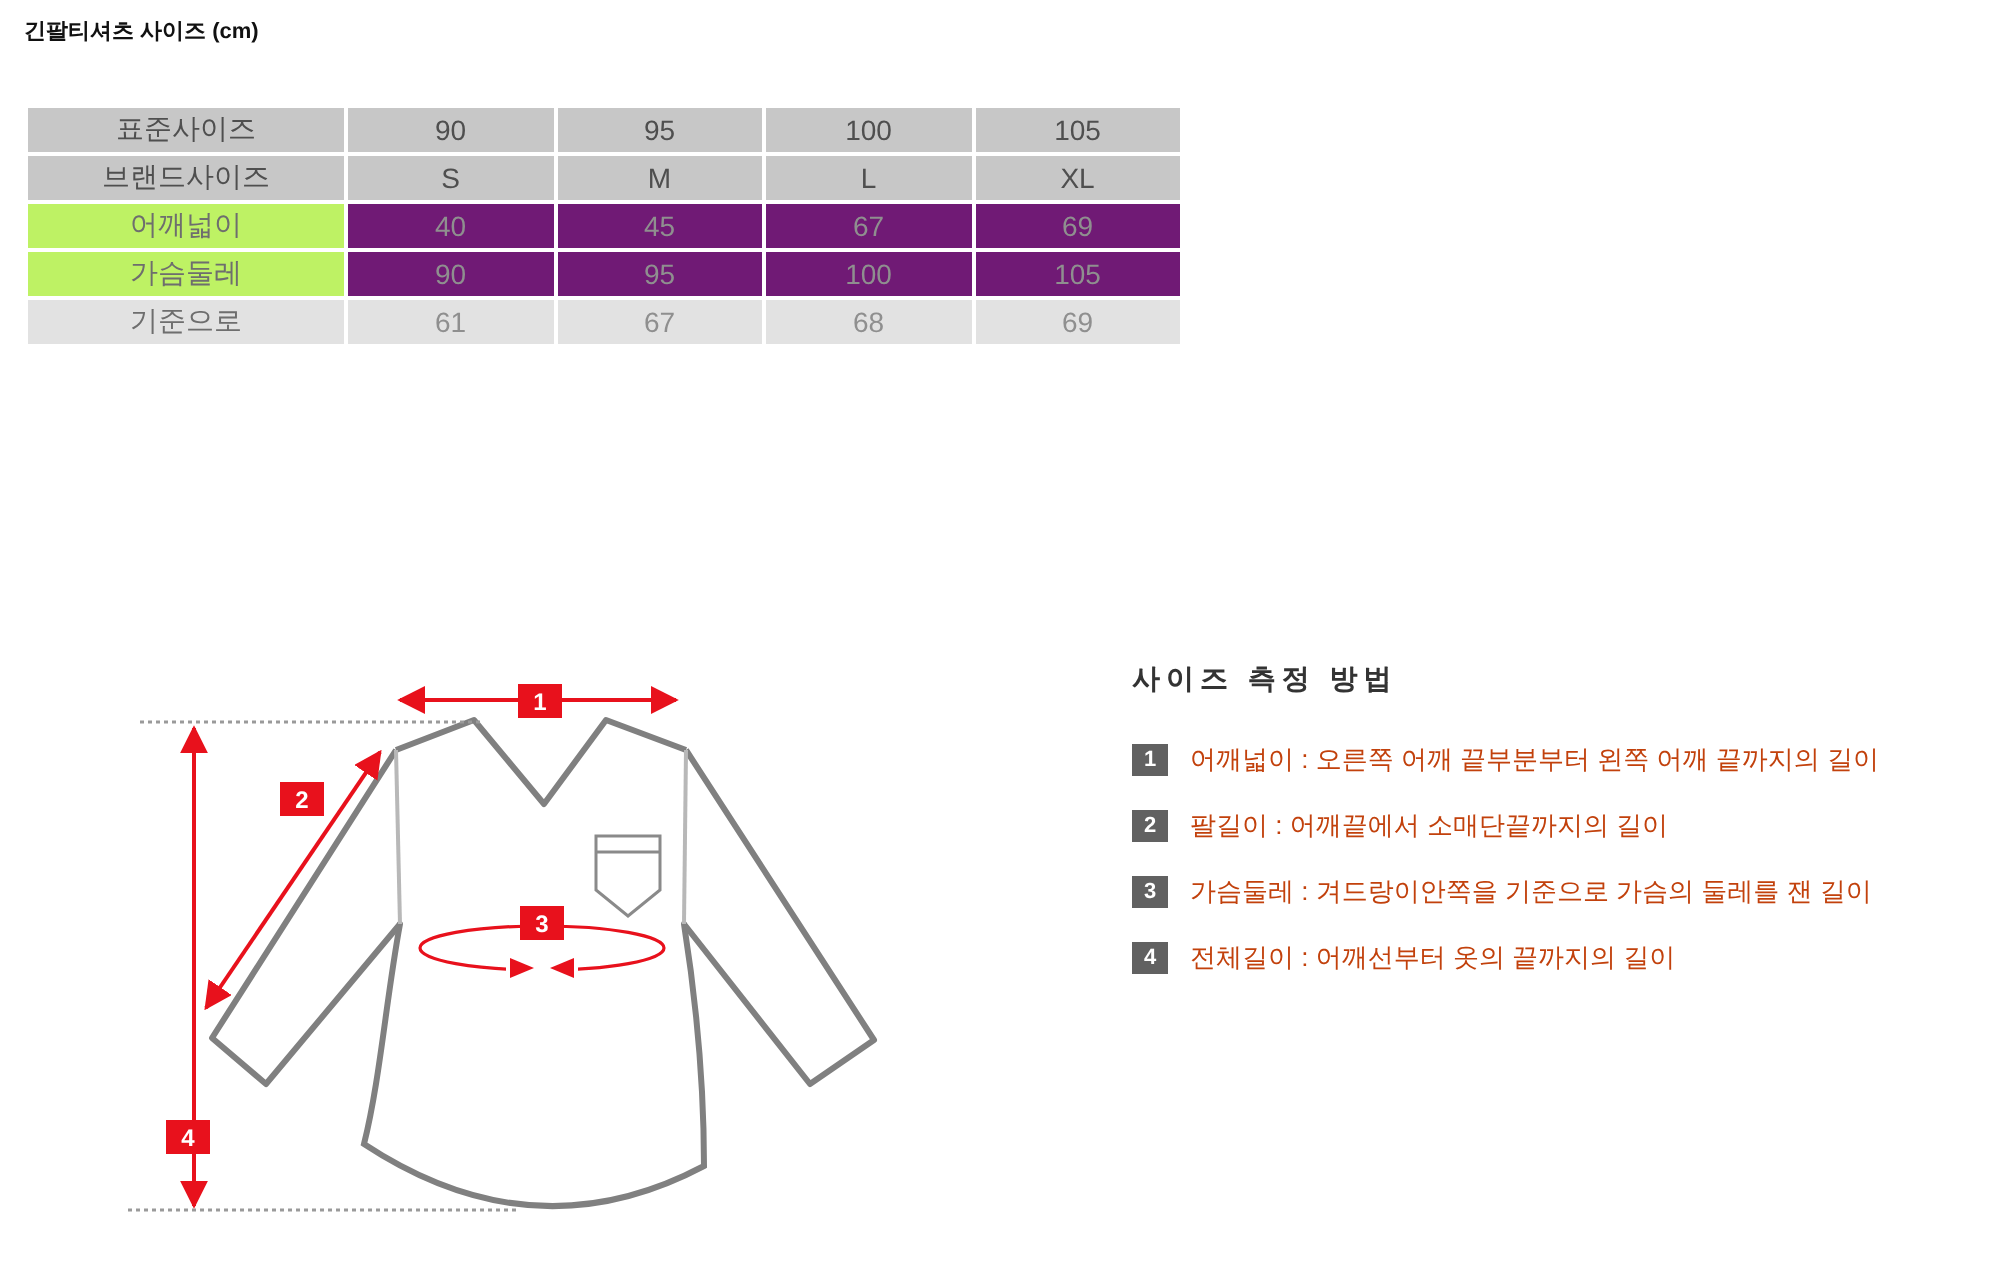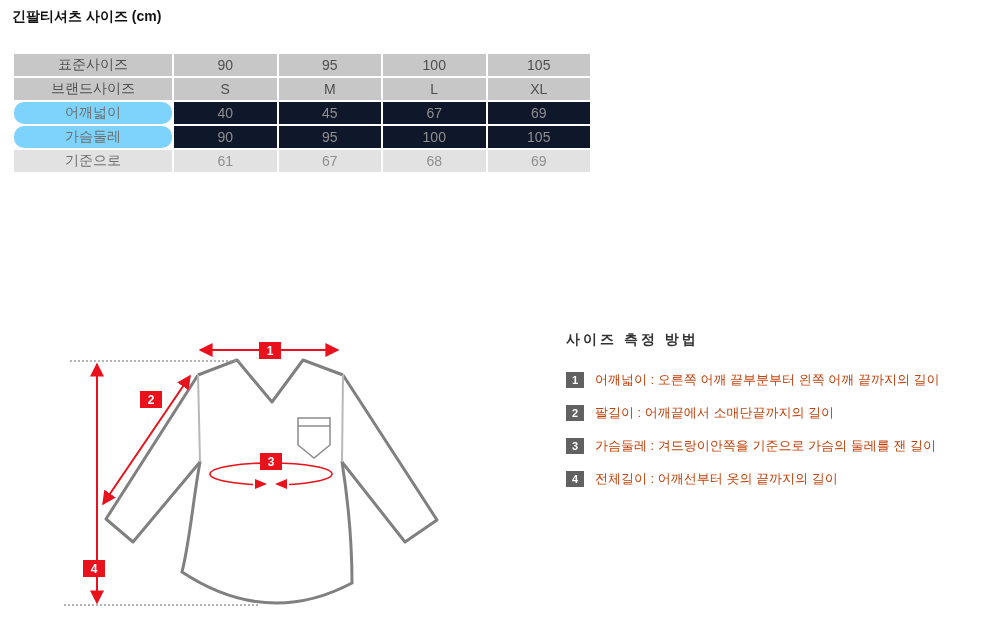--- a/index.html
+++ b/index.html
@@ -1,25 +1,25 @@
 <!DOCTYPE html>
 <html><head>
 <meta charset="utf-8">
 <style>
   html,body{margin:0;padding:0;background:#fff;}
   .canvas{position:relative;width:998px;height:631px;background:#fff;overflow:hidden;
           font-family:"Liberation Sans","DejaVu Sans",sans-serif;}
-  .page-title{position:absolute;left:12px;top:8px;font-size:14px;font-weight:bold;color:#111;}
+  .page-title{position:absolute;left:12px;top:8px;font-size:11px;font-weight:bold;color:#111;}
   table.size-table{position:absolute;left:12px;top:52px;width:580px;table-layout:fixed;
           border-collapse:separate;border-spacing:2px;}
   table.size-table th,table.size-table td{height:22px;text-align:center;vertical-align:middle;
           font-size:14px;font-weight:normal;padding:0;}
   tr.hrow th{background:#c7c7c7;color:#4f4f4f;}
-  tr.r-light th{background:#7dd3fc;color:#6e6e6e;border-radius:10px;}
-  tr.r-light td{background:#0f172a;color:#8f8f8f;}
+  tr.r-light th{background:#bef264;color:#6e6e6e;}
+  tr.r-light td{background:#701a75;color:#8f8f8f;}
   tr.r-dark th{background:#e2e2e2;color:#6e6e6e;}
   tr.r-dark td{background:#e2e2e2;color:#8f8f8f;}
   .diagram{position:absolute;left:0;top:320px;width:560px;height:311px;}
   .legend{position:absolute;left:566px;top:331px;width:425px;}
   .legend-title{font-size:14px;font-weight:bold;color:#333;letter-spacing:3px;margin-bottom:22px;}
   .legend-item{display:flex;align-items:center;margin-bottom:15px;}
   .lbadge{display:inline-flex;align-items:center;justify-content:center;flex:0 0 auto;
           width:18px;height:16px;background:#616161;color:#fff;font-size:11px;font-weight:bold;
           margin-right:11px;}
   .ltext{font-size:13px;color:#c2410c;white-space:nowrap;}

